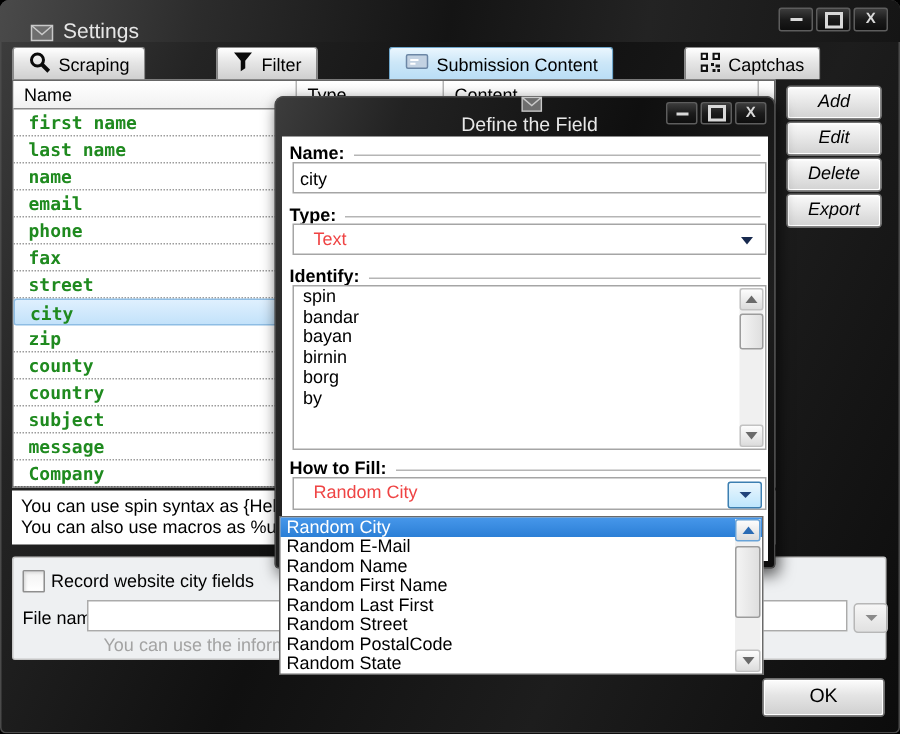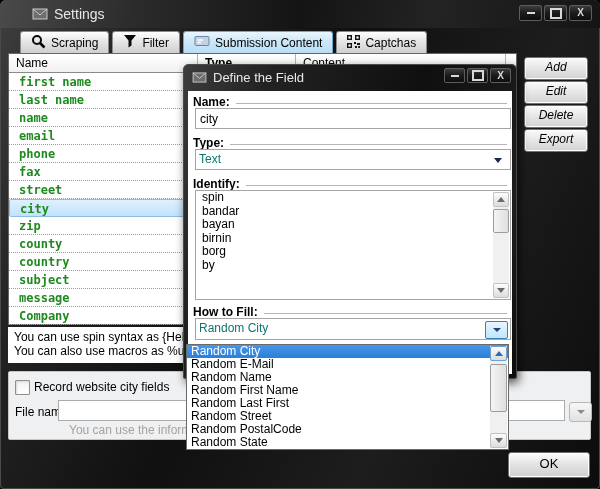--- a/index.html
+++ b/index.html
@@ -1,41 +1,41 @@
 <!DOCTYPE html>
 <html><head>
 <meta charset="utf-8">
 <style>
   html,body{margin:0;padding:0;}
   body{width:600px;height:489px;position:relative;font-family:"Liberation Sans",sans-serif;font-size:12px;background:#000;overflow:hidden;}
   .window{position:absolute;inset:0;border-radius:6px 6px 4px 4px;overflow:hidden;
     background:linear-gradient(115deg,#3f3f3f 0%,#242424 18%,#101010 45%,#1d1d1d 70%,#0c0c0c 100%);
     box-shadow:inset 0 0 0 1px #4a4a4a;}
   
-  .titlebar{position:absolute;left:0;top:0;right:0;height:28px;display:flex;align-items:center;
-    background:linear-gradient(100deg,#4a4a4a 0%,#2c2c2c 22%,#141414 50%,#232323 72%,#151515 100%);padding-left:12px;}
+  .titlebar{position:absolute;left:0;top:0;right:0;height:28px;display:flex;align-items:flex-end;
+    background:linear-gradient(100deg,#4a4a4a 0%,#2c2c2c 22%,#141414 50%,#232323 72%,#151515 100%);}
   .titlebar .title{color:#e6e6e6;font-size:14px;margin-left:6px;}
   .mail-icon{margin-left:20px;display:inline-flex;}
   .win-controls{position:absolute;right:8px;top:5px;display:flex;gap:2px;}
   .wbtn{width:21px;height:14px;border:1px solid #5d5d5d;border-radius:2px;display:flex;align-items:center;justify-content:center;
     background:linear-gradient(#3c3c3c,#1b1b1b 50%,#0e0e0e);cursor:pointer;}
   .glyph-min{width:8px;height:2px;background:#d9d9d9;}
   .glyph-max{width:8px;height:7px;border:2px solid #d9d9d9;}
   .glyph-x{color:#d9d9d9;font-size:10px;font-weight:bold;line-height:10px;}
   
-  .tabs{position:absolute;left:20px;top:31px;display:flex;}
+  .tabs{position:absolute;left:8px;top:31px;display:flex;gap:44px;}
   .tab{height:21px;display:flex;align-items:center;gap:5px;padding:0 10px;margin-right:3px;
     background:linear-gradient(#ffffff,#e6e6e6 45%,#cfcfcf);border:1px solid #8a8a8a;border-bottom:none;
     border-radius:3px 3px 0 0;color:#000;cursor:pointer;}
   .tab.selected{background:linear-gradient(#eaf6fe,#cde7f8 45%,#b9ddf5);border-color:#6fa7cc;}
   
   .list-panel{position:absolute;left:8px;top:53px;width:509px;height:272px;background:#fff;border:1px solid #666;box-sizing:border-box;}
   .l-header{display:flex;height:18px;border-bottom:1px solid #8a8a8a;background:linear-gradient(#ffffff,#f1f1f1);}
   .l-h{line-height:18px;padding-left:7px;border-right:1px solid #b4b4b4;box-sizing:border-box;color:#000;}
-  .l-h.c1{width:189px;} .l-h.c2{width:98px;font-weight:bold;} .l-h.c3{width:210px;}
+  .l-h.c1{width:189px;} .l-h.c2{width:98px;} .l-h.c3{width:210px;}
   .t-row{height:18px;line-height:18px;border-bottom:1px dotted #9c9c9c;box-sizing:border-box;cursor:pointer;}
   .t-row span{padding-left:10px;font-family:"DejaVu Sans Mono",monospace;font-weight:bold;font-size:12px;color:#1f8a1f;}
   .t-row.sel{background:linear-gradient(#dff0fe,#c3e2fa);border:1px solid #8ebde4;border-radius:2px;}
   
   .hint-panel{position:absolute;left:8px;top:327px;width:509px;height:36px;background:#fff;padding:3px 0 0 6px;box-sizing:border-box;}
   .hint-panel div{line-height:14px;color:#000;white-space:nowrap;overflow:hidden;}
   
   .side-btn{position:absolute;left:524px;width:62px;height:21px;border:1px solid #707070;border-radius:3px;
     background:linear-gradient(#fafafa,#e8e8e8 45%,#d2d2d2);text-align:center;line-height:19px;color:#000;cursor:pointer;
     box-shadow:inset 0 0 0 1px #fff;font-style:italic;}
@@ -53,33 +53,33 @@
   .arr-gray{width:0;height:0;border-left:4px solid transparent;border-right:4px solid transparent;border-top:4px solid #8a8a8a;}
   .info-hint{position:absolute;left:60px;top:51px;color:#a3a3a3;white-space:nowrap;}
   
   .ok-btn{position:absolute;left:508px;top:452px;width:80px;height:24px;border:1px solid #6e6e6e;border-radius:3px;
     background:linear-gradient(#fdfdfd,#e4e4e4 45%,#cfcfcf);text-align:center;line-height:22px;font-size:13px;color:#000;cursor:pointer;
     box-shadow:inset 0 0 0 1px #fff;}
   
   .dialog{position:absolute;left:183px;top:64px;width:334px;height:315px;border-radius:6px 6px 3px 3px;z-index:20;
     background:linear-gradient(110deg,#3d3d3d 0%,#222 20%,#0f0f0f 55%,#1e1e1e 85%,#0b0b0b 100%);
     box-shadow:2px 4px 10px rgba(0,0,0,.65), inset 0 0 0 1px #4a4a4a;}
-  .d-titlebar{position:absolute;left:0;top:0;right:0;height:27px;display:flex;align-items:center;}
+  .d-titlebar{position:absolute;left:0;top:0;right:0;height:27px;display:flex;align-items:center;flex-direction:column;}
   .d-titlebar .title{color:#e8e8e8;font-size:13px;margin-left:6px;}
   .d-titlebar .mail-icon{margin-left:9px;}
   .d-controls{position:absolute;right:6px;top:4px;display:flex;gap:2px;}
   .d-controls .wbtn{width:19px;height:13px;}
   .d-client{position:absolute;left:5px;top:27px;right:5px;bottom:5px;background:#fff;}
   .grp{position:absolute;left:5px;right:5px;display:flex;align-items:center;}
   .grp b{font-weight:bold;color:#000;padding-right:6px;white-space:nowrap;font-size:12px;}
   .grp .rule{flex:1;height:1px;background:#b5b5b5;margin-top:2px;}
   .d-input{position:absolute;left:7px;top:17px;width:316px;height:21px;border:1px solid #a5a5a5;box-sizing:border-box;
     font-family:"Liberation Sans",sans-serif;font-size:12px;padding:0 4px;background:#fff;}
   .combo{position:absolute;left:7px;width:316px;height:21px;border:1px solid #a5a5a5;box-sizing:border-box;background:#fff;
-    line-height:19px;padding-left:3px;color:#0f766e;cursor:pointer;}
+    line-height:19px;padding-left:13px;color:#ef4444;cursor:pointer;}
   .combo .arr-navy{position:absolute;right:8px;top:8px;width:0;height:0;border-left:4px solid transparent;border-right:4px solid transparent;border-top:5px solid #17294e;}
   .fill-combo{top:227px;height:22px;}
   .fill-btn{position:absolute;right:2px;top:2px;width:21px;height:16px;border:1px solid #3c7fb1;border-radius:2px;
     background:linear-gradient(#eaf6fd,#bee6fd);display:flex;align-items:center;justify-content:center;cursor:pointer;}
   .arr-blue{width:0;height:0;border-left:4px solid transparent;border-right:4px solid transparent;border-top:4px solid #21437a;}
   .ident-list{position:absolute;left:7px;top:99px;width:316px;height:110px;border:1px solid #a5a5a5;box-sizing:border-box;background:#fff;overflow:hidden;}
   .li{height:13.5px;line-height:13.5px;padding-left:6px;color:#000;cursor:default;}
   
   .sbar{position:absolute;top:1px;bottom:1px;right:1px;width:16px;background:#f0f0f0;}
   .sb-btn{position:absolute;left:0;width:16px;height:15px;border:1px solid #c2c2c2;border-radius:2px;box-sizing:border-box;

